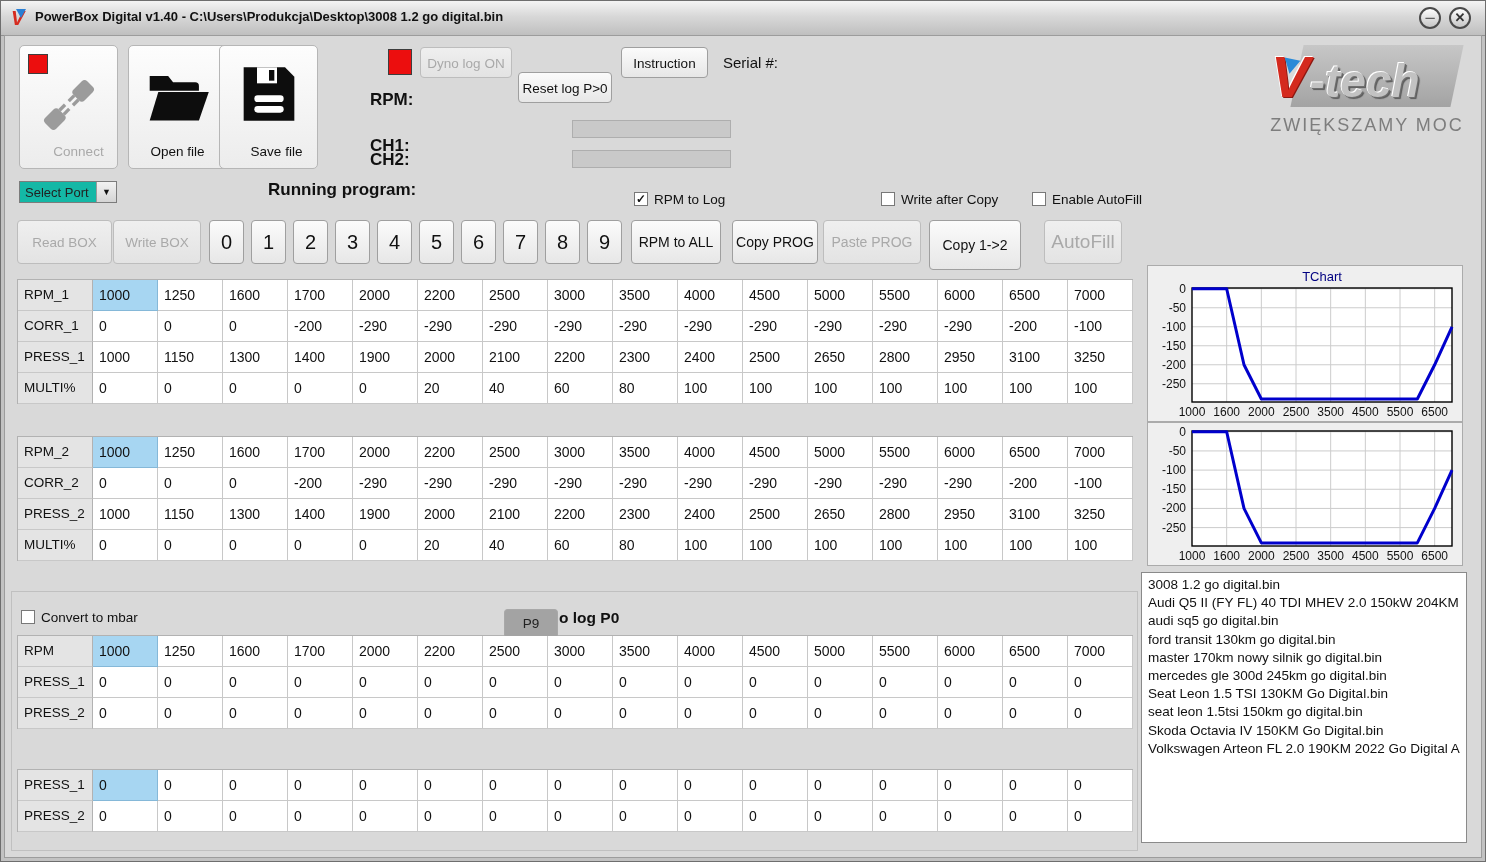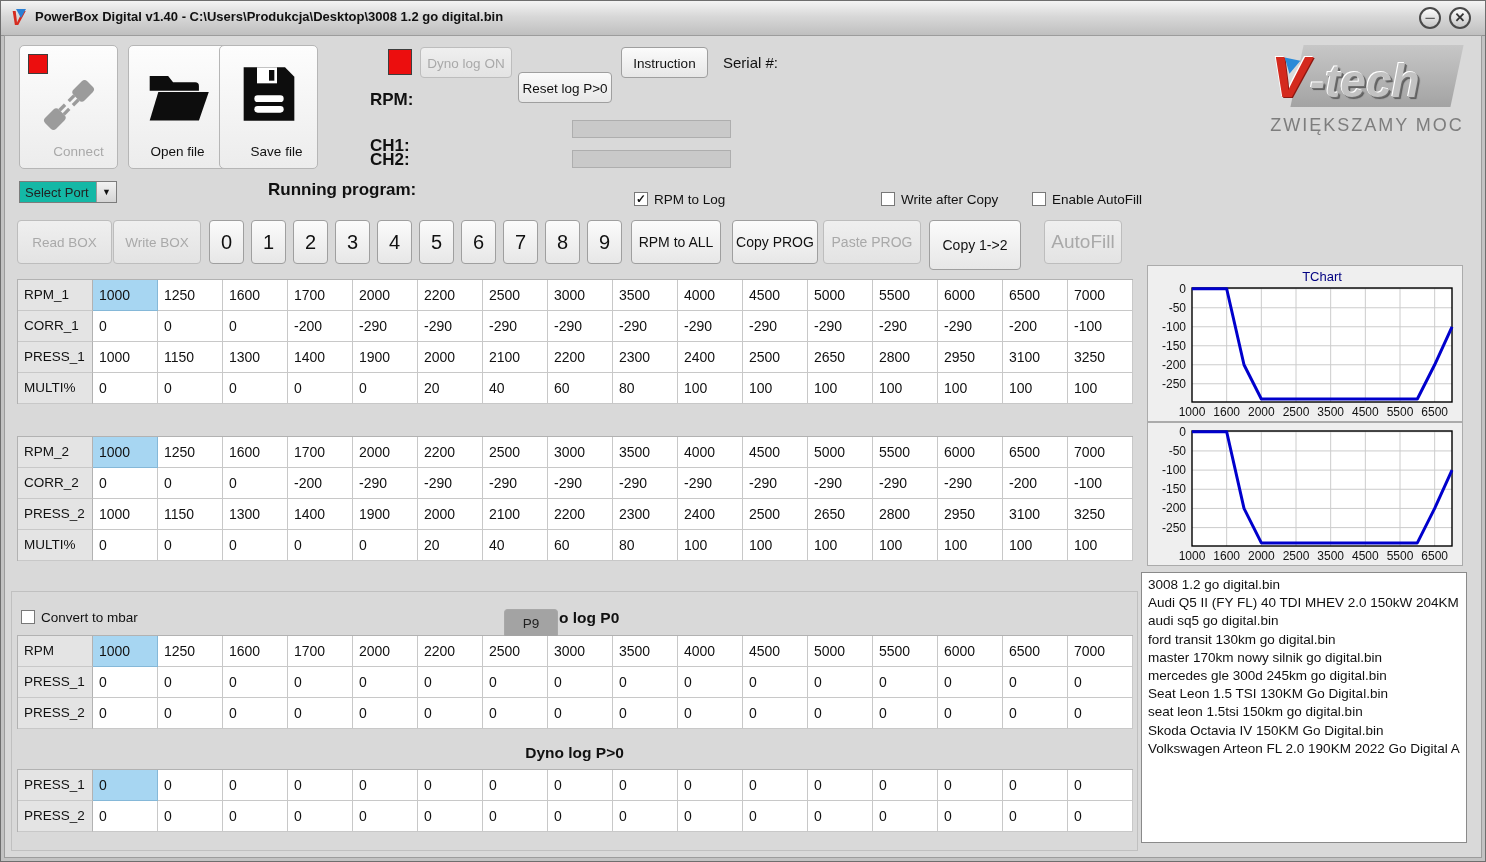--- a/index.html
+++ b/index.html
@@ -452,21 +452,20 @@
         <div class="cell">0</div>
         <div class="cell">0</div>
         <div class="cell">0</div>
         <div class="cell">0</div>
         <div class="cell">0</div>
         <div class="cell">0</div>
         <div class="cell">0</div>
         <div class="cell">0</div>
       </div>
     </div>
-  <div class="section-title" style="top:743px;">Dyno log  P&gt;0</div>
   <div class="dtable" style="top:768px;">
       <div class="trow">
         <div class="hcell">PRESS_1</div>
         <div class="cell sel">0</div>
         <div class="cell">0</div>
         <div class="cell">0</div>
         <div class="cell">0</div>
         <div class="cell">0</div>
         <div class="cell">0</div>
         <div class="cell">0</div>

